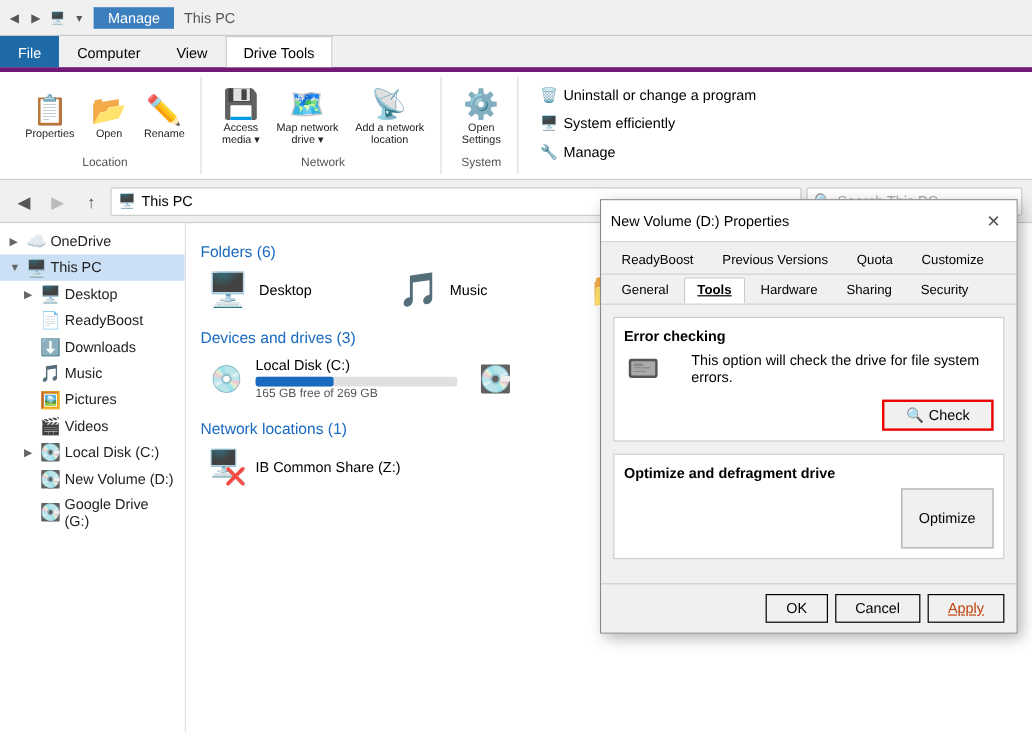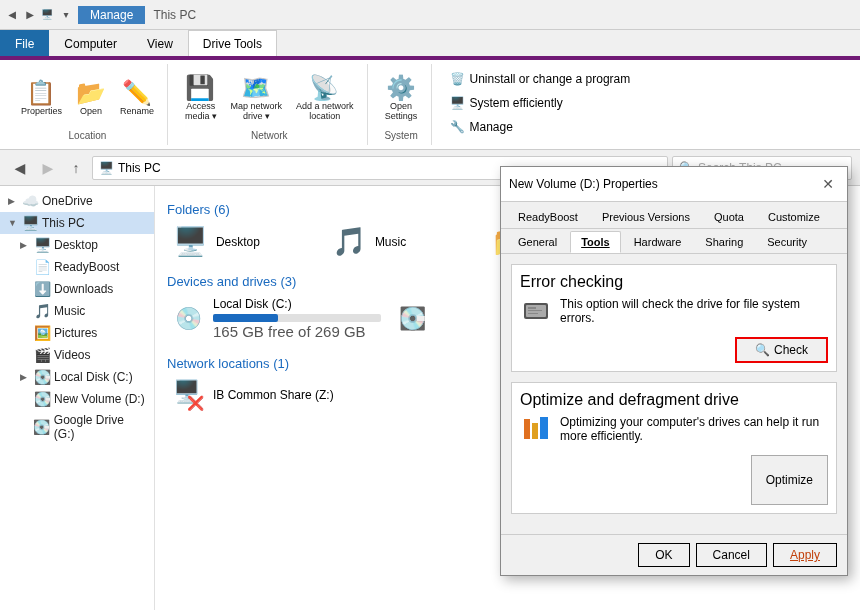--- a/index.html
+++ b/index.html
@@ -59,39 +59,39 @@
     .section-header { color: #1a6abf; font-size: 13px; font-weight: normal; margin: 8px 0 4px 0; cursor: pointer; }
     .folders-grid { display: flex; flex-wrap: wrap; gap: 4px; margin-bottom: 12px; }
     .folder-item { display: flex; align-items: center; gap: 8px; width: 155px; padding: 4px 6px; cursor: pointer; border-radius: 3px; }
     .folder-icon { font-size: 28px; }
     .device-item { display: flex; align-items: center; gap: 8px; padding: 4px 6px; cursor: pointer; border-radius: 3px; width: 220px; }
     .device-icon { font-size: 22px; width: 32px; text-align: center; }
     .device-info { flex: 1; }
     .device-name { font-size: 12px; }
     .progress-bar-bg { height: 8px; background: #e0e0e0; border-radius: 2px; margin-top: 3px; }
     .progress-bar-fill { height: 8px; background: #1a6abf; border-radius: 2px; }
-    .device-size { font-size: 15px; color: #555; margin-top: 1px; }
+    .device-size { font-size: 10px; color: #555; margin-top: 1px; }
     .network-item { display: flex; align-items: center; gap: 8px; padding: 4px 6px; cursor: pointer; border-radius: 3px; }
 
     
     .dialog-overlay { position: fixed; top: 0; left: 0; right: 0; bottom: 0; pointer-events: none; margin-top: 48px; }
     .dialog {
       position: absolute; top: 118px; left: 500px; width: 348px;
       background: #f0f0f0; border: 1px solid #888; box-shadow: 4px 4px 12px rgba(0,0,0,0.3);
       pointer-events: all;
     }
     .dialog-title-bar { background: #ffffff; display: flex; align-items: center; justify-content: space-between; padding: 6px 8px; border-bottom: 1px solid #ccc; }
     .dialog-close { width: 22px; height: 22px; border: none; background: transparent; cursor: pointer; font-size: 14px; color: #555; display: flex; align-items: center; justify-content: center; }
     .dialog-tabs { display: flex; flex-wrap: wrap; background: #f0f0f0; padding: 4px 6px 0; gap: 2px; border-bottom: 1px solid #ccc; }
     .dialog-tab { padding: 4px 10px; cursor: pointer; font-size: 11px; border: 1px solid transparent; background: transparent; border-radius: 2px 2px 0 0; }
     .dialog-tab.active { background: #fff; border-color: #ccc; border-bottom-color: #fff; font-weight: bold; text-decoration: underline; }
     .dialog-body { padding: 10px; background: #f0f0f0; }
     .section-box { background: #fff; border: 1px solid #ccc; padding: 8px; margin-bottom: 10px; }
-    .section-title { font-size: 16px; font-weight: normal; margin-bottom: 6px; }
-    .section-row { display: flex; align-items: flex-start; gap: 8px; }
+    .section-title { font-size: 12px; font-weight: bold; margin-bottom: 6px; }
+    .section-row { display: flex; align-items: flex-start; gap: 24px; }
     .section-icon { font-size: 22px; width: 32px; text-align: center; flex-shrink: 0; }
     .section-action { display: flex; justify-content: flex-end; margin-top: 6px; }
     .check-btn {
       padding: 4px 18px; font-size: 12px; background: #f0f0f0; border: 2px solid #e00;
       cursor: pointer; display: flex; align-items: center; gap: 4px;
     }
     .optimize-btn { padding: 17px 14px; font-size: 12px; background: #f0f0f0; border: 1px solid #aaa; cursor: pointer; }
     .dialog-footer { display: flex; justify-content: flex-end; gap: 6px; padding: 8px 10px; border-top: 1px solid #ccc; background: #f0f0f0; }
     .footer-btn { padding: 4px 16px; font-size: 12px; cursor: pointer; border: 1px solid #000000; background: #f0f0f0; }
     .footer-btn:disabled { color: #c2410c; cursor: default; text-decoration: underline; }
@@ -351,32 +351,20 @@
         <div class="section-action">
           <button class="check-btn">
             <span>🔍</span>
             <span>Check</span>
           </button>
         </div>
       </div>
 
       <div class="section-box">
         <div class="section-title">Optimize and defragment drive</div>
-        <div class="section-row">
-          <div class="section-icon">
-            <svg width="28" height="28" viewBox="0 0 28 28">
-              <rect x="2" y="4" width="6" height="20" fill="#e07020"></rect>
-              <rect x="10" y="8" width="6" height="16" fill="#e0a020"></rect>
-              <rect x="18" y="2" width="8" height="22" fill="#2080e0"></rect>
-            </svg>
-          </div>
-          <div>
-            <span>Optimizing your computer's drives can help it run more efficiently.</span>
-          </div>
-        </div>
         <div class="section-action">
           <button class="optimize-btn">
             <span>Optimize</span>
           </button>
         </div>
       </div>
     </div>
 
     <div class="dialog-footer">
       <button class="footer-btn">OK</button>

